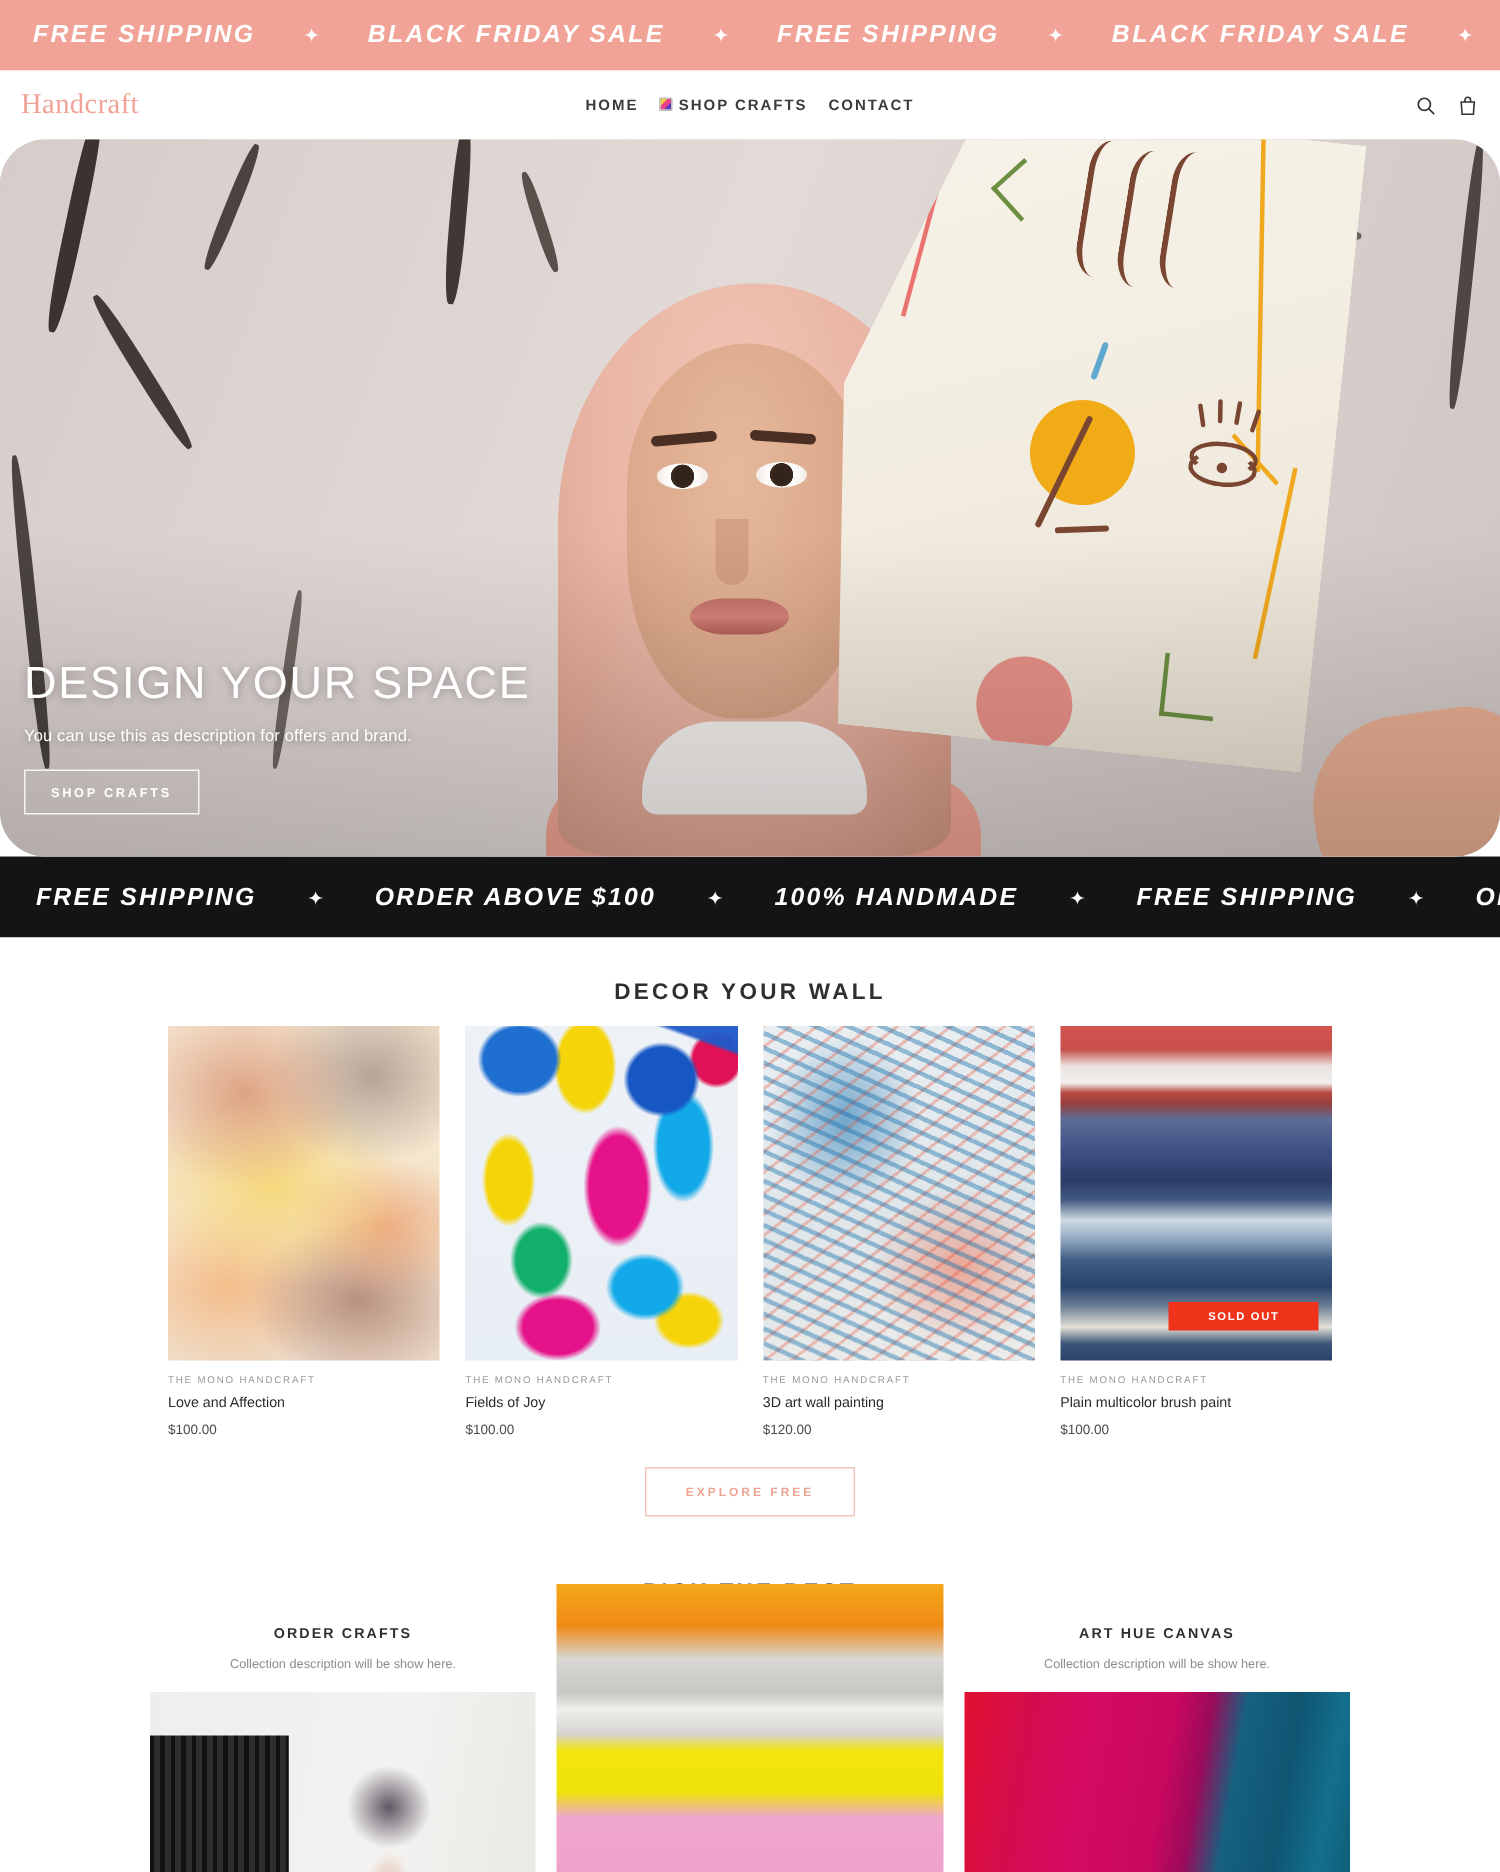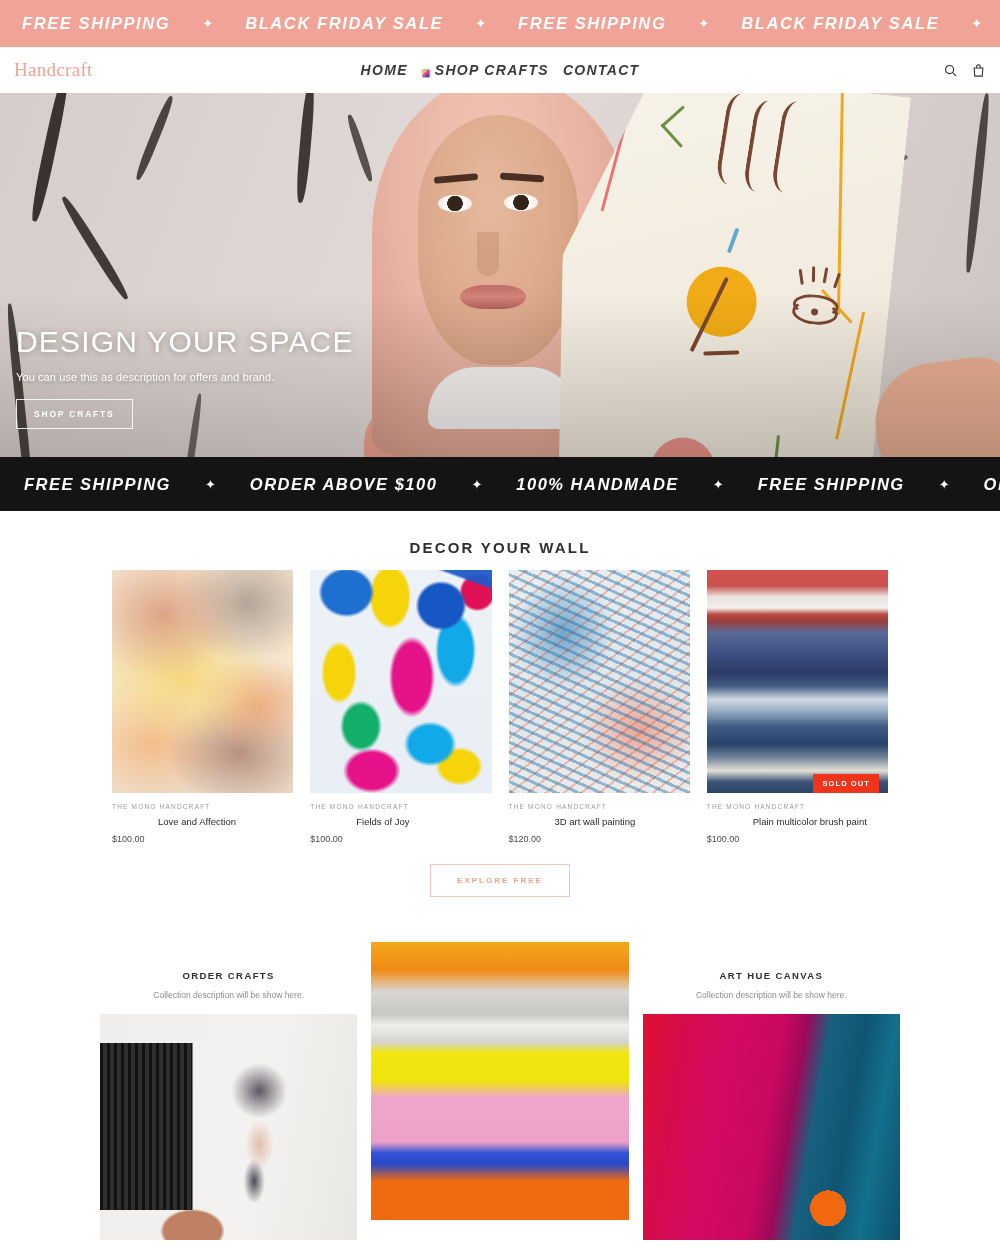--- a/index.html
+++ b/index.html
@@ -55,50 +55,50 @@
     color:#f0a396;
     letter-spacing:0.3px;
     flex:0 0 auto;
   }
   .main-nav{
     position:absolute;
     left:50%; transform:translateX(-50%);
     display:flex; align-items:center; gap:14px;
   }
   .nav-link{
-    font-size:14px;
+    font-size:10px;
     letter-spacing:1.3px;
     font-weight:bold;
     color:#3a3a3a;
     text-decoration:none;
-    display:flex; align-items:flex-end; gap:4px;
+    display:flex; align-items:flex-start; gap:4px;
     white-space:nowrap;
-    font-style:italic;
   }
   .nav-thumb{
     width:9px; height:9px;
     border-radius:1px;
     background:
       linear-gradient(135deg,#f2c83c 0%,#f2c83c 33%,#e8448c 33%,#e8448c 66%,#5a3bbf 66%,#5a3bbf 100%);
     border:1px solid #bbb;
     display:inline-block;
     flex:0 0 auto;
   }
   .header-icons{
     margin-left:auto;
     display:flex; align-items:center; gap:13px;
   }
   .hicon{ width:15px; height:15px; display:block; cursor:pointer; }
 
   
   .hero{
     position:relative;
-    height:364px;
+    height:478px;
     overflow:hidden;
     background:#cfc7c5;
+    border-radius:30px;
   }
   .hero-photo{ position:absolute; inset:0; }
   .hero-wall{
     position:absolute; inset:0;
     background:linear-gradient(110deg,#d6cdca 0%,#e2dad7 45%,#cfc6c3 100%);
   }
   .wall-stroke{ position:absolute; background:#4a4340; border-radius:40%; }
   .s1{ left:44px; top:-20px; width:12px; height:150px; transform:rotate(12deg); background:#3a3330;}
   .s2{ left:90px; top:95px; width:10px; height:120px; transform:rotate(-32deg); background:#413a36;}
   .s3{ left:150px; top:0px; width:9px; height:90px; transform:rotate(22deg); background:#4a4340;}
@@ -314,39 +314,38 @@
         #b8483f 20%, #9a3f3c 23%,
         #5a6b97 28%, #3d4f82 38%,
         #2b3a66 46%, #415a82 52%,
         #cfd9e2 58%, #9bb0c6 63%,
         #3f5d84 70%, #28436b 78%,
         #6f8199 84%, #e3e0d6 90%,
         #3b5478 95%, #2c4268 100%);
   }
   .sold-out{
     position:absolute;
-    right:9px; bottom:0;
+    right:9px; bottom:20px;
     background:#f0341c;
     color:#ffffff;
     font-size:7.5px;
     font-weight:bold;
     letter-spacing:1.1px;
-    padding:5px 9px;
+    padding:5px 26px;
   }
   .product-vendor{
     font-size:6.5px;
     letter-spacing:1.2px;
     color:#9a9a9a;
     margin-top:10px;
   }
   .product-title{
     font-size:9.5px;
     color:#2b2b2b;
     margin-top:6px;
-    margin-left:46px;
   }
   .product-price{
     font-size:9px;
     color:#4a4a4a;
     margin-top:7px;
   }
   .explore-wrap{ text-align:center; padding:20px 0 14px; }
   .explore-btn{
     display:inline-block;
     border:1px solid #f3c4b9;

